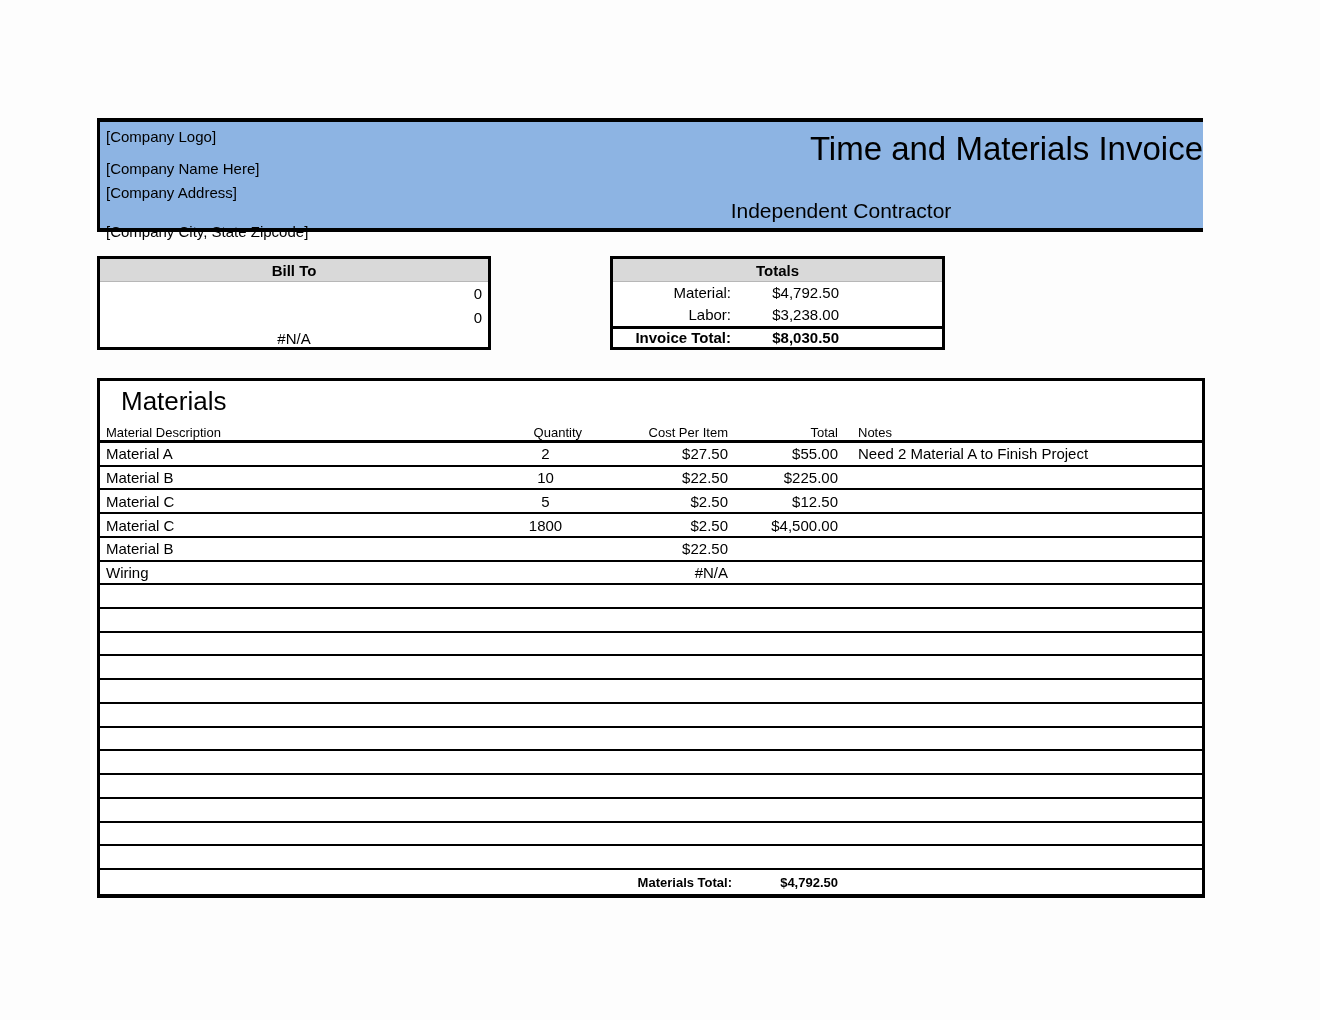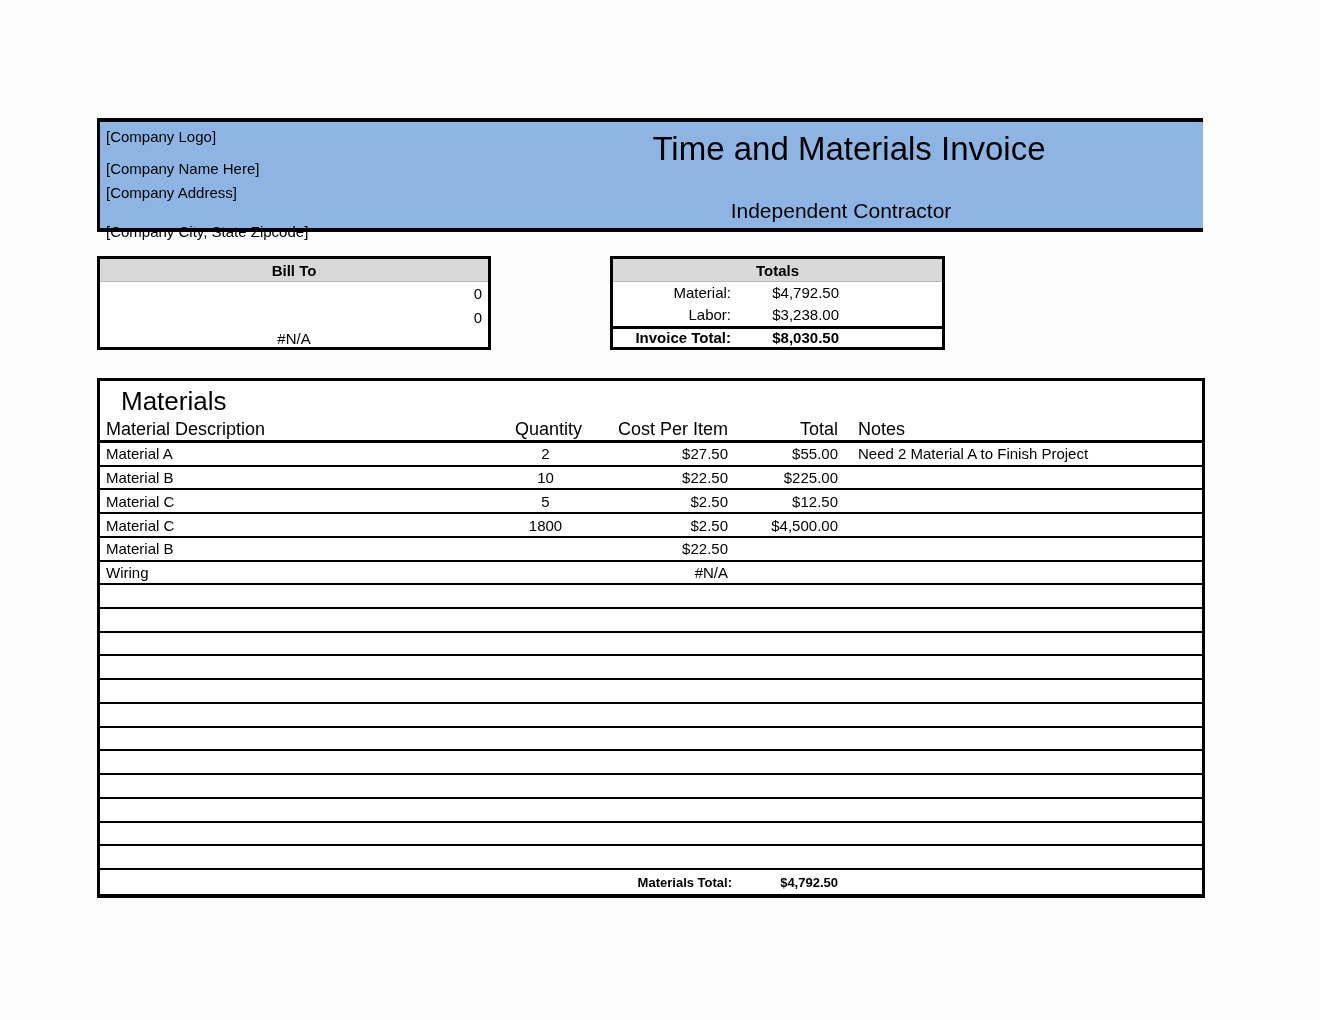--- a/index.html
+++ b/index.html
@@ -25,21 +25,21 @@
     position:absolute;left:97px;top:118px;width:1106px;height:114px;
     background:var(--banner);
     border-top:4px solid var(--line);
     border-bottom:4px solid var(--line);
     border-left:3px solid var(--line);
   }
   .company-line{position:absolute;left:6px;font-size:15px;line-height:22px;white-space:nowrap;}
   .cl0{top:4px;} .cl1{top:36px;} .cl2{top:60px;} .cl3{top:99px;}
   .banner-title{
     position:absolute;left:395px;right:0;top:8px;
-    text-align:center;font-size:33px;line-height:38px;white-space:nowrap;
+    text-align:right;font-size:33px;line-height:38px;white-space:nowrap;
   }
   .banner-subtitle{
     position:absolute;left:395px;right:16px;bottom:4px;
     text-align:center;font-size:21px;line-height:26px;white-space:nowrap;
   }
 
   
   .box{position:absolute;border:3px solid var(--line);background:#fff;}
   .box-header{
     background:var(--header-gray);
@@ -59,21 +59,21 @@
 
   
   .m-table{
     position:absolute;left:97px;top:378px;width:1108px;height:520px;
     border:3px solid var(--line);border-bottom:4px solid var(--line);
     background:#fff;
     display:flex;flex-direction:column;
   }
   .m-title{height:38px;font-size:26px;line-height:40px;padding-left:21px;}
   .m-header{
-    display:flex;height:24px;align-items:flex-end;font-size:18px;
+    display:flex;height:24px;align-items:flex-end;font-size:13px;
     border-bottom:3px solid var(--line);
   }
   .m-rows{flex:1;display:flex;flex-direction:column;}
   .m-row{flex:1;display:flex;align-items:center;font-size:15px;border-bottom:2px solid var(--line);}
   .m-total-row{height:24px;display:flex;align-items:center;font-size:13px;font-weight:bold;}
   .cell{white-space:nowrap;overflow:hidden;}
   .c-desc{width:397px;text-align:left;padding-left:6px;}
   .c-qty{width:97px;text-align:center;}
   .c-cost{width:146px;text-align:right;padding-right:12px;}
   .c-total{width:108px;text-align:right;padding-right:10px;}

